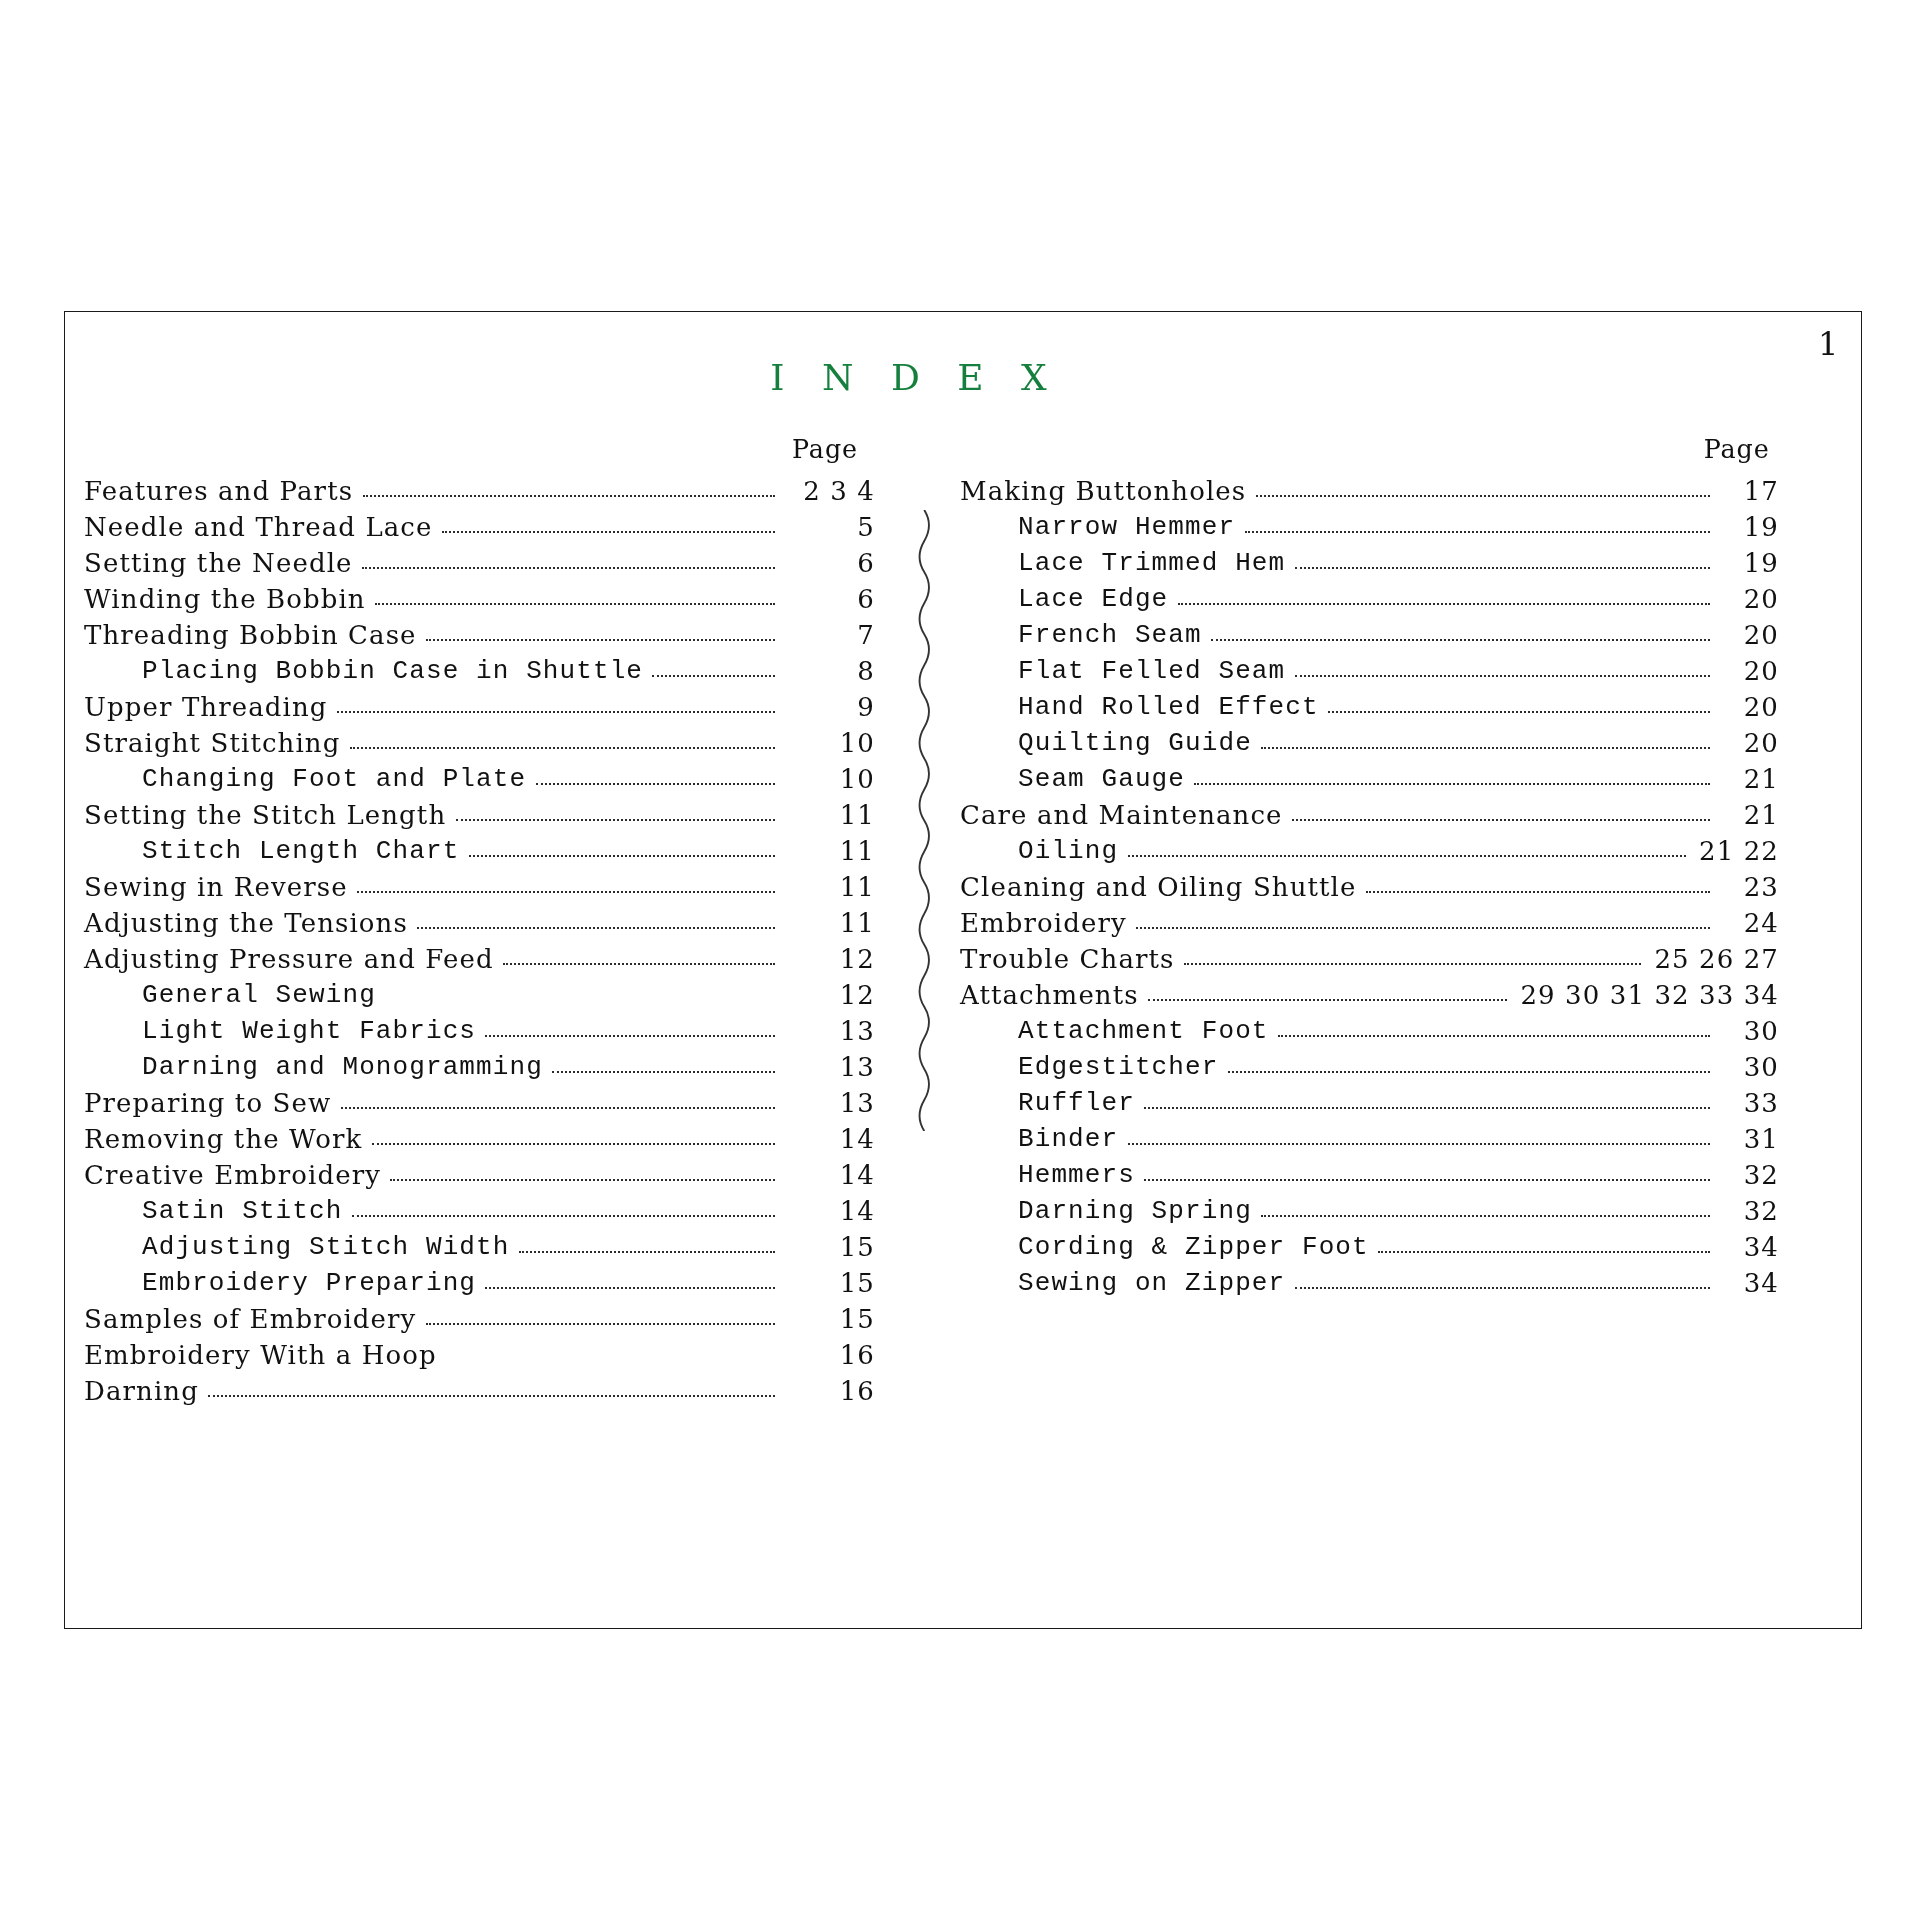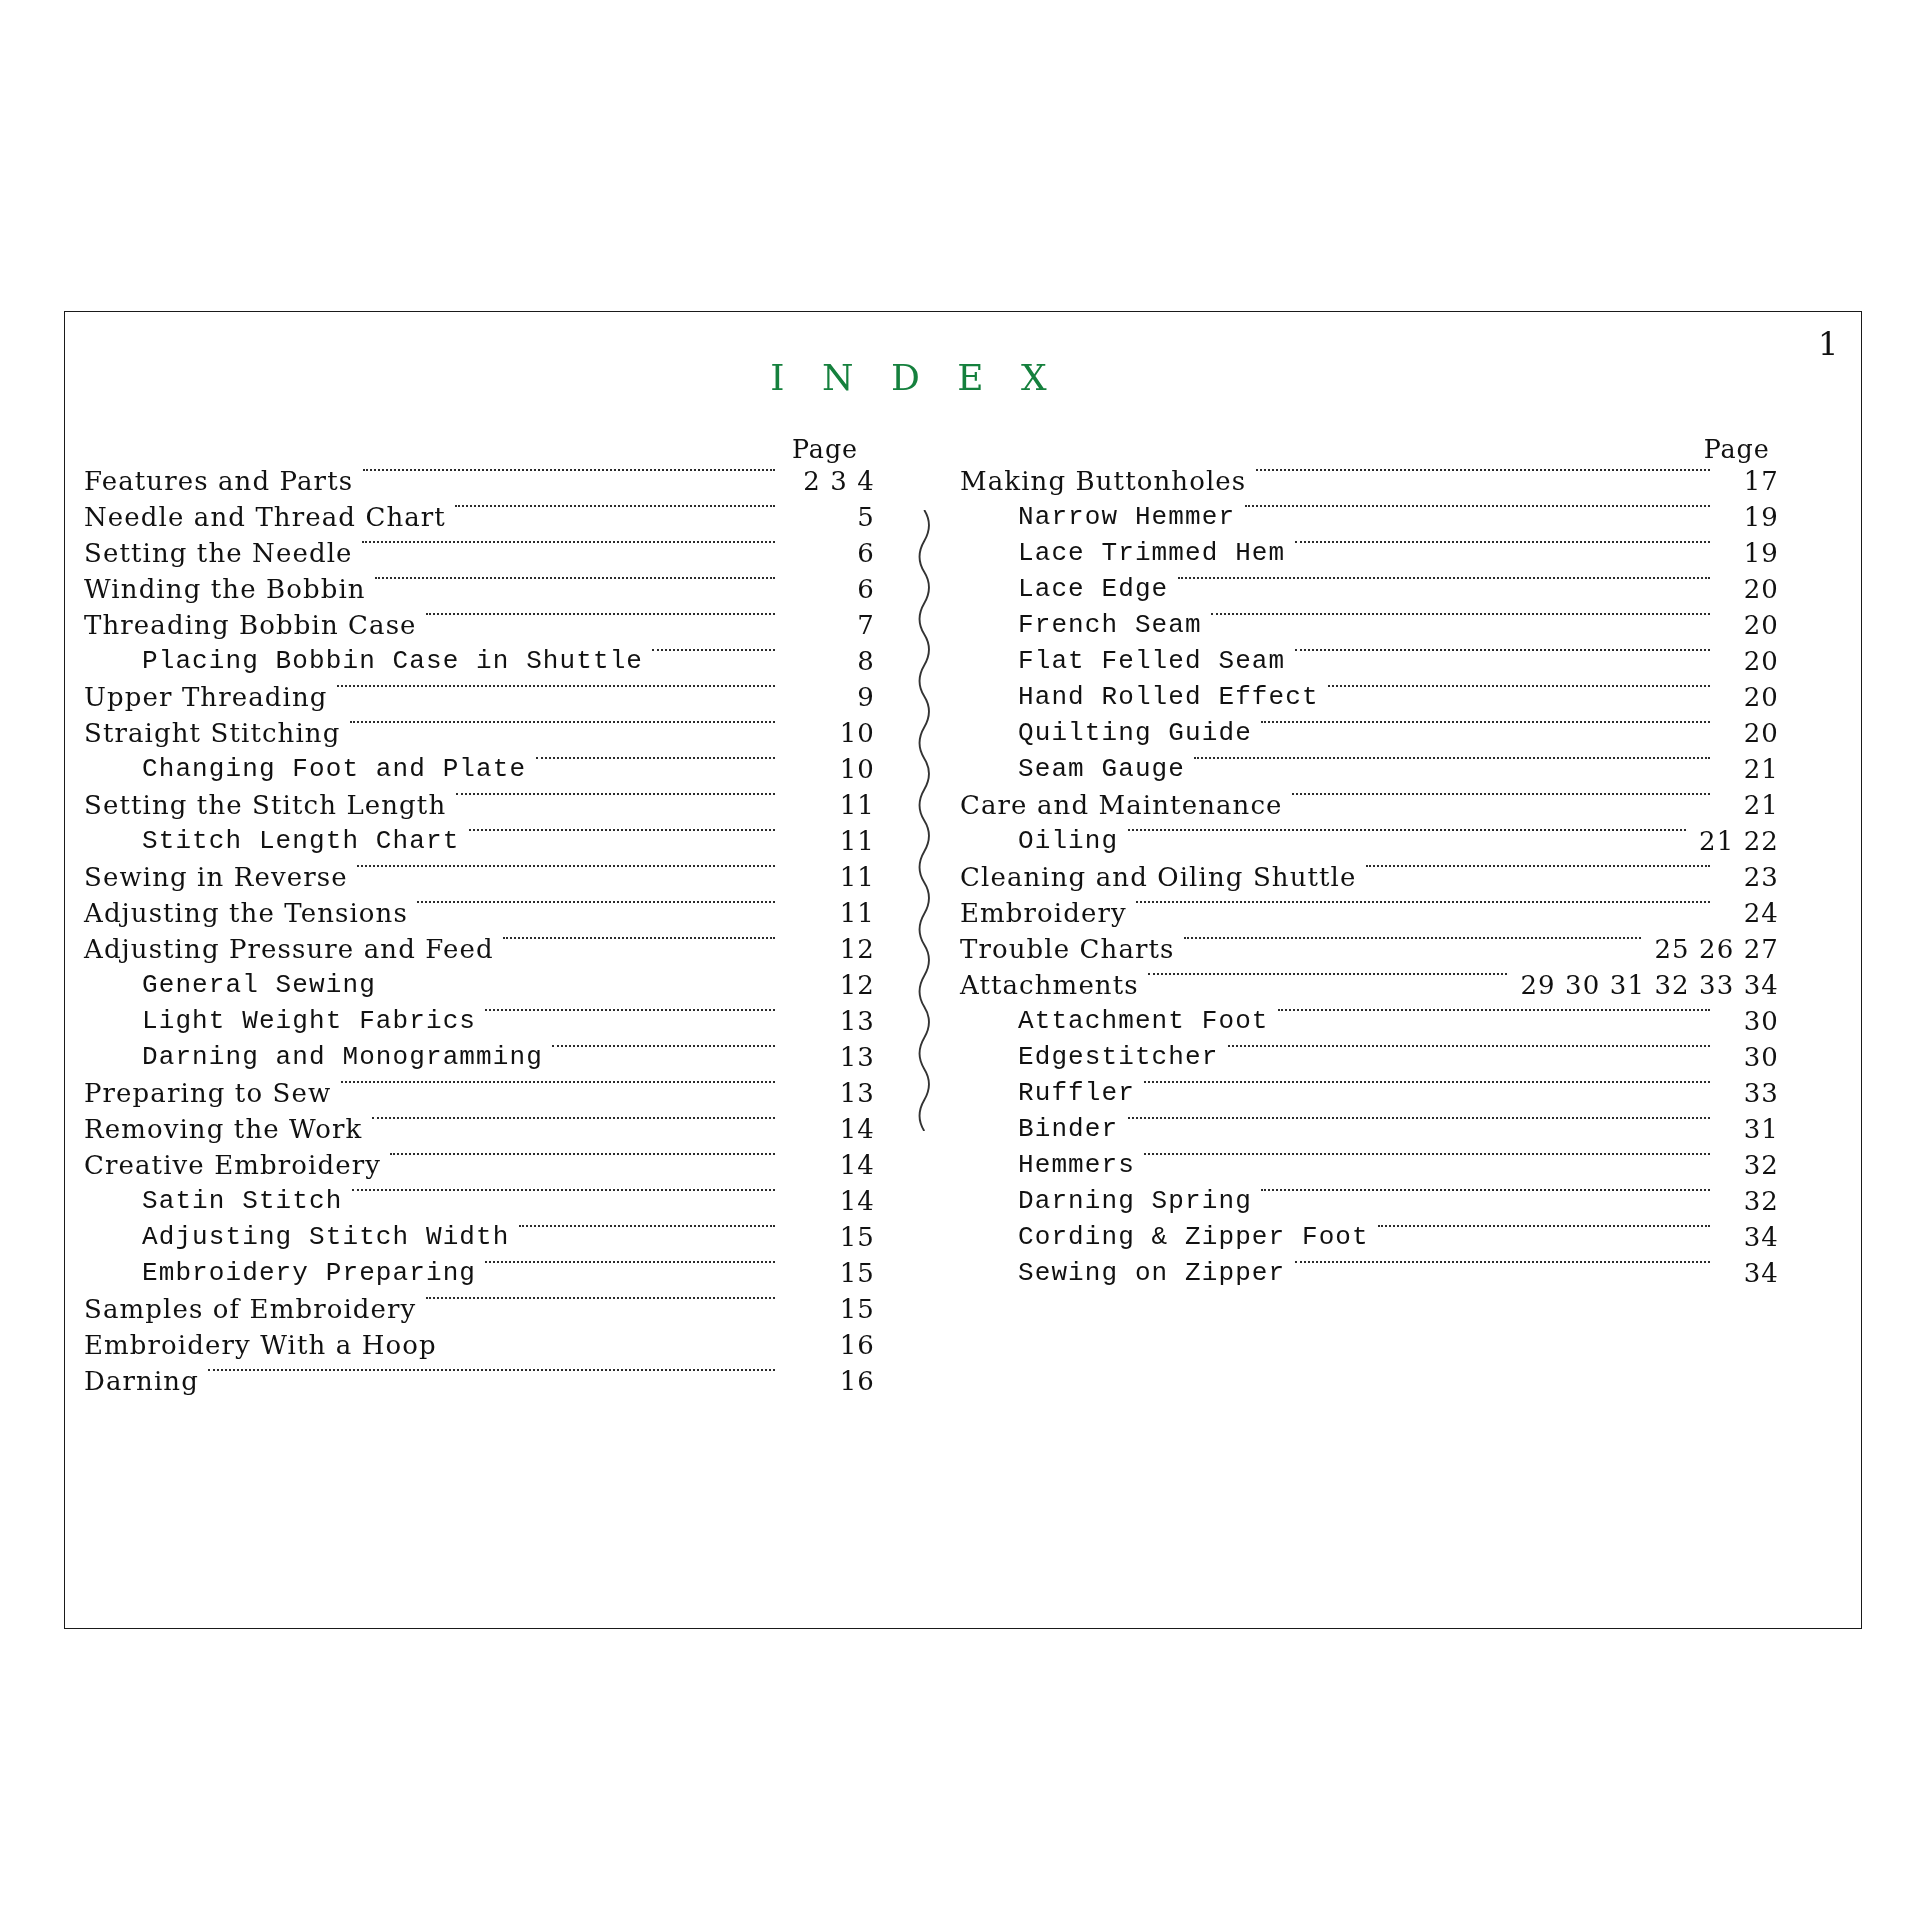--- a/index.html
+++ b/index.html
@@ -88,21 +88,21 @@
   }
 
   ul.entries {
     list-style: none;
     margin: 0;
     padding: 0;
   }
 
   li.entry {
     display: flex;
-    align-items: flex-start;
+    align-items: flex-end;
     font-size: 26px;
     line-height: 1.0;
     height: 36px;
     font-family: "DejaVu Serif", serif;
     letter-spacing: 1.1px;
     white-space: nowrap;
   }
   li.entry.indent .entry-label {
     margin-left: 58px;
     font-family: Liberation Mono, monospace;
@@ -165,21 +165,21 @@
 
     <div class="col col-left">
       <div class="page-head">Page</div>
       <ul class="entries">
         <li class="entry">
             <span class="entry-label">Features and Parts</span>
             <span class="leader"></span>
             <span class="entry-pages">2  3  4</span>
           </li>
         <li class="entry">
-            <span class="entry-label">Needle and Thread Chart</span>
+            <span class="entry-label">Needle and Thread Lace</span>
             <span class="leader"></span>
             <span class="entry-pages">5</span>
           </li>
         <li class="entry">
             <span class="entry-label">Setting the Needle</span>
             <span class="leader"></span>
             <span class="entry-pages">6</span>
           </li>
         <li class="entry">
             <span class="entry-label">Winding the Bobbin</span>

